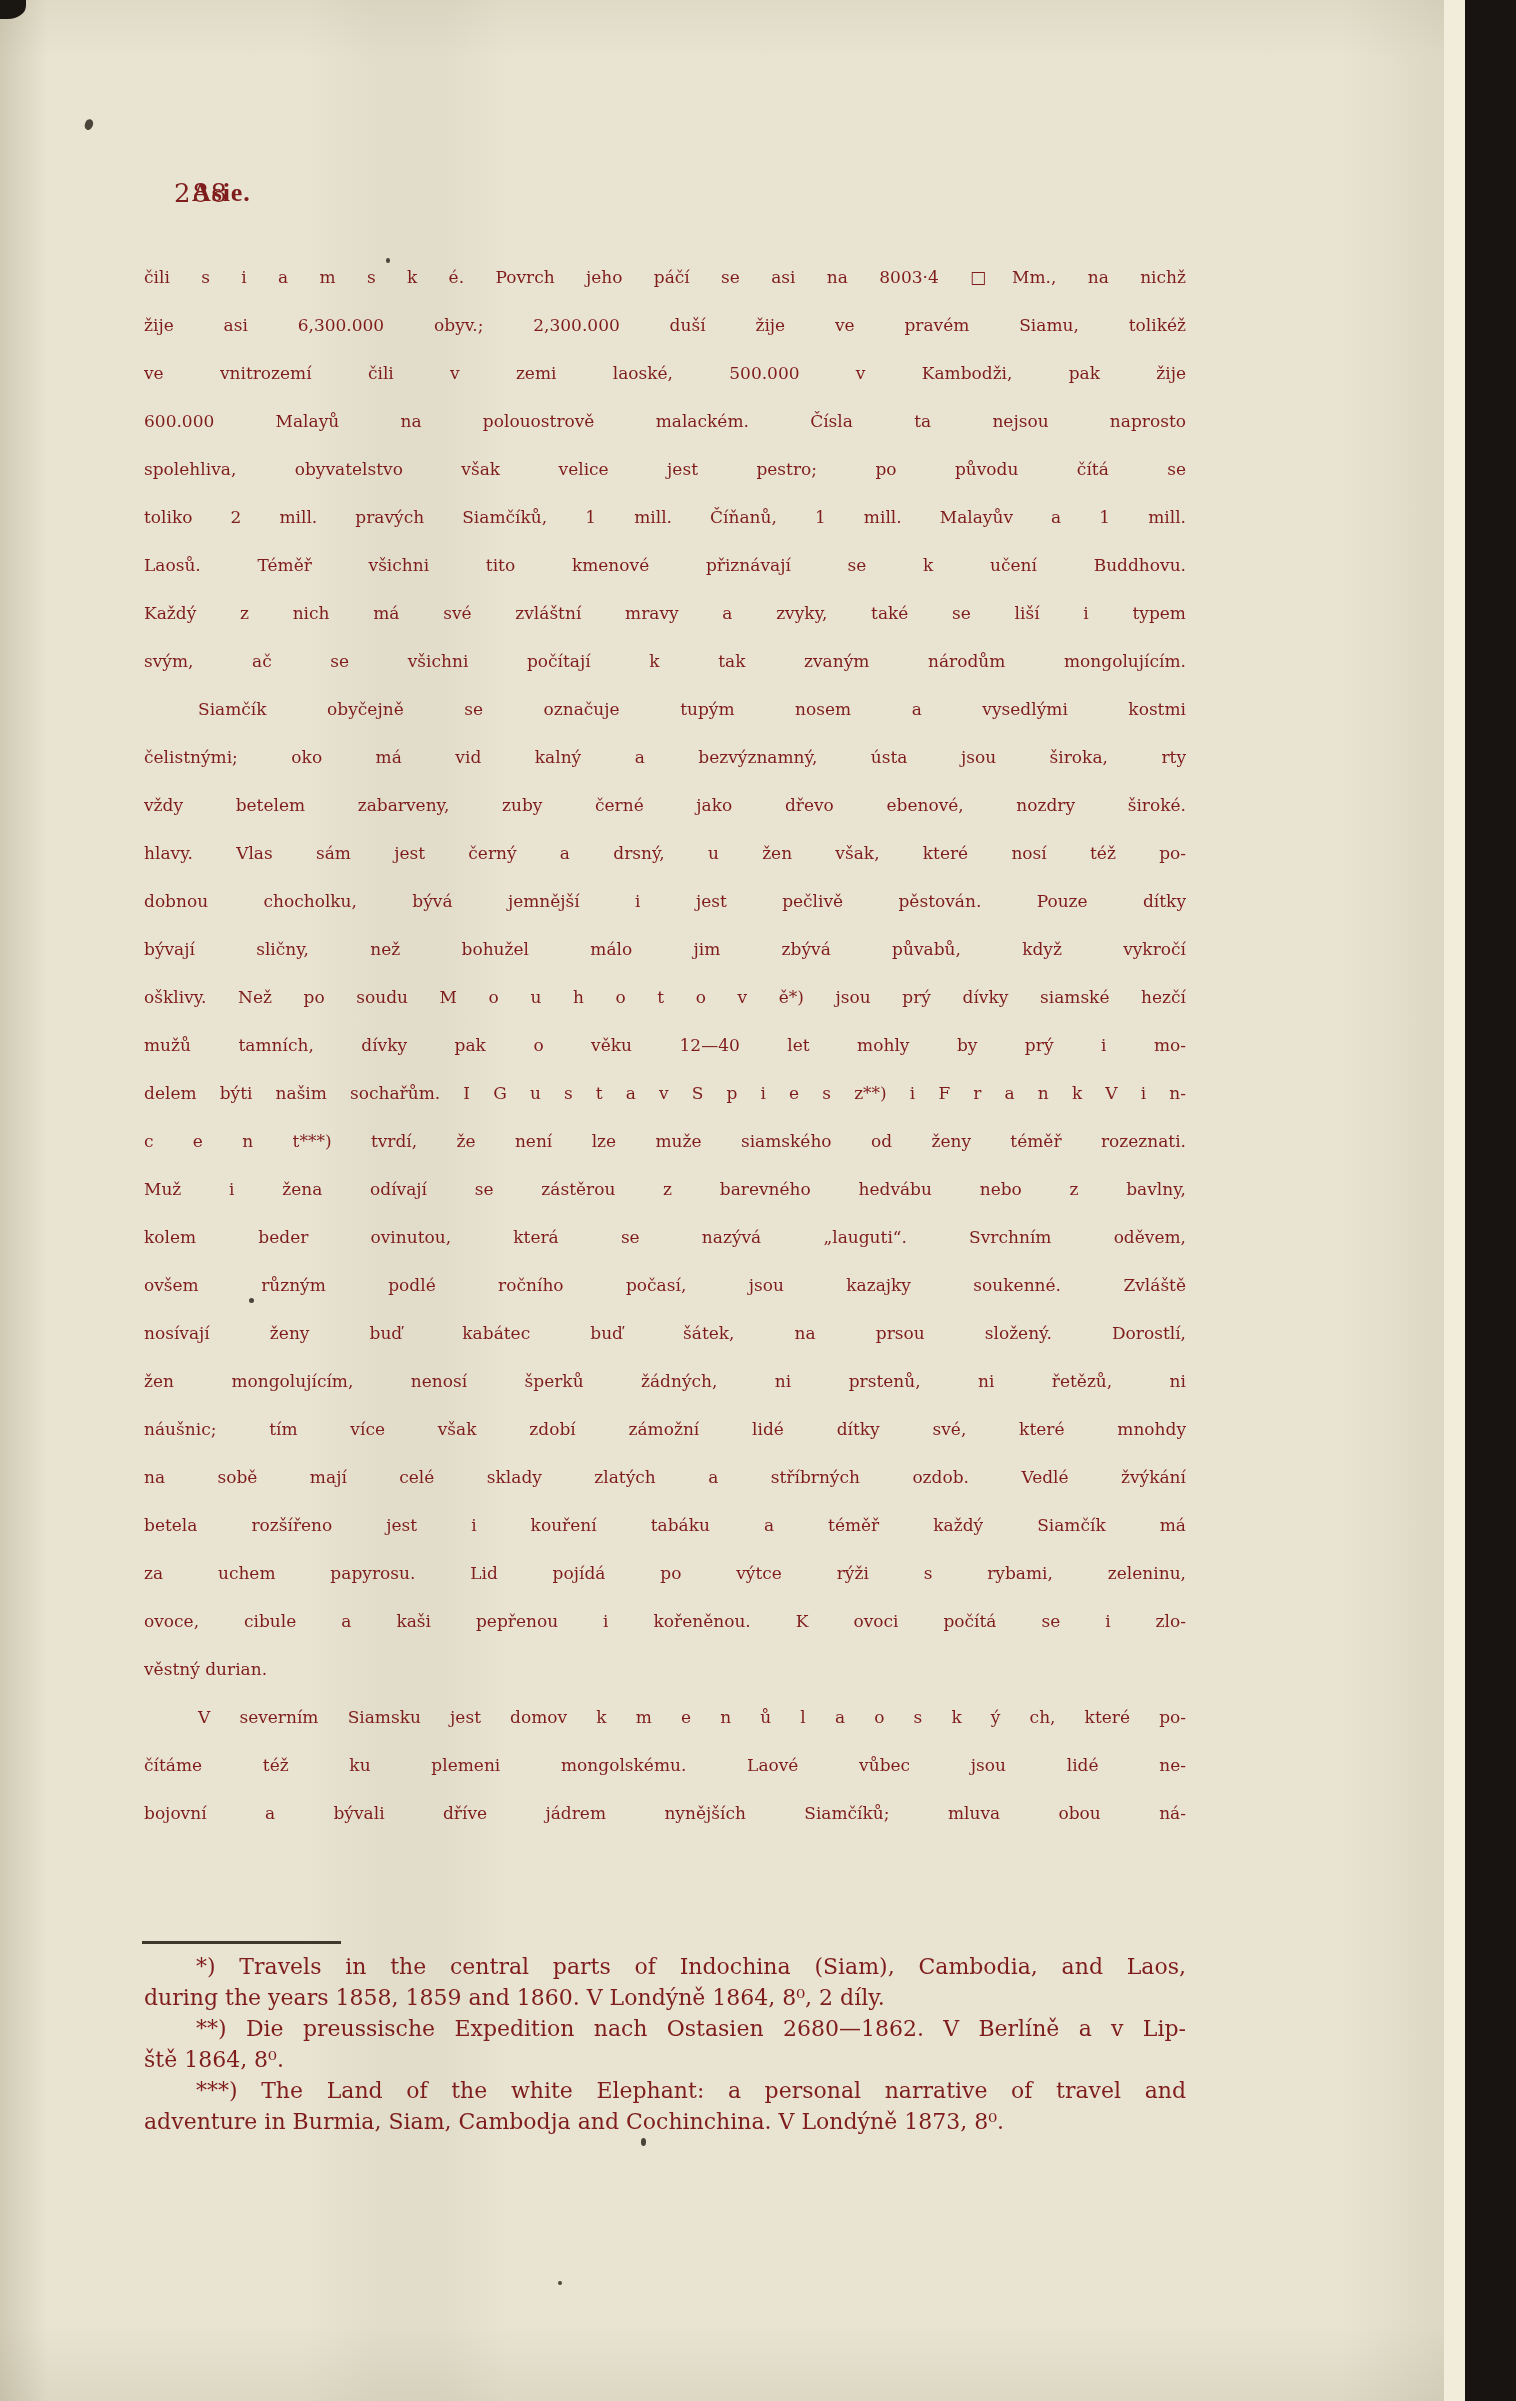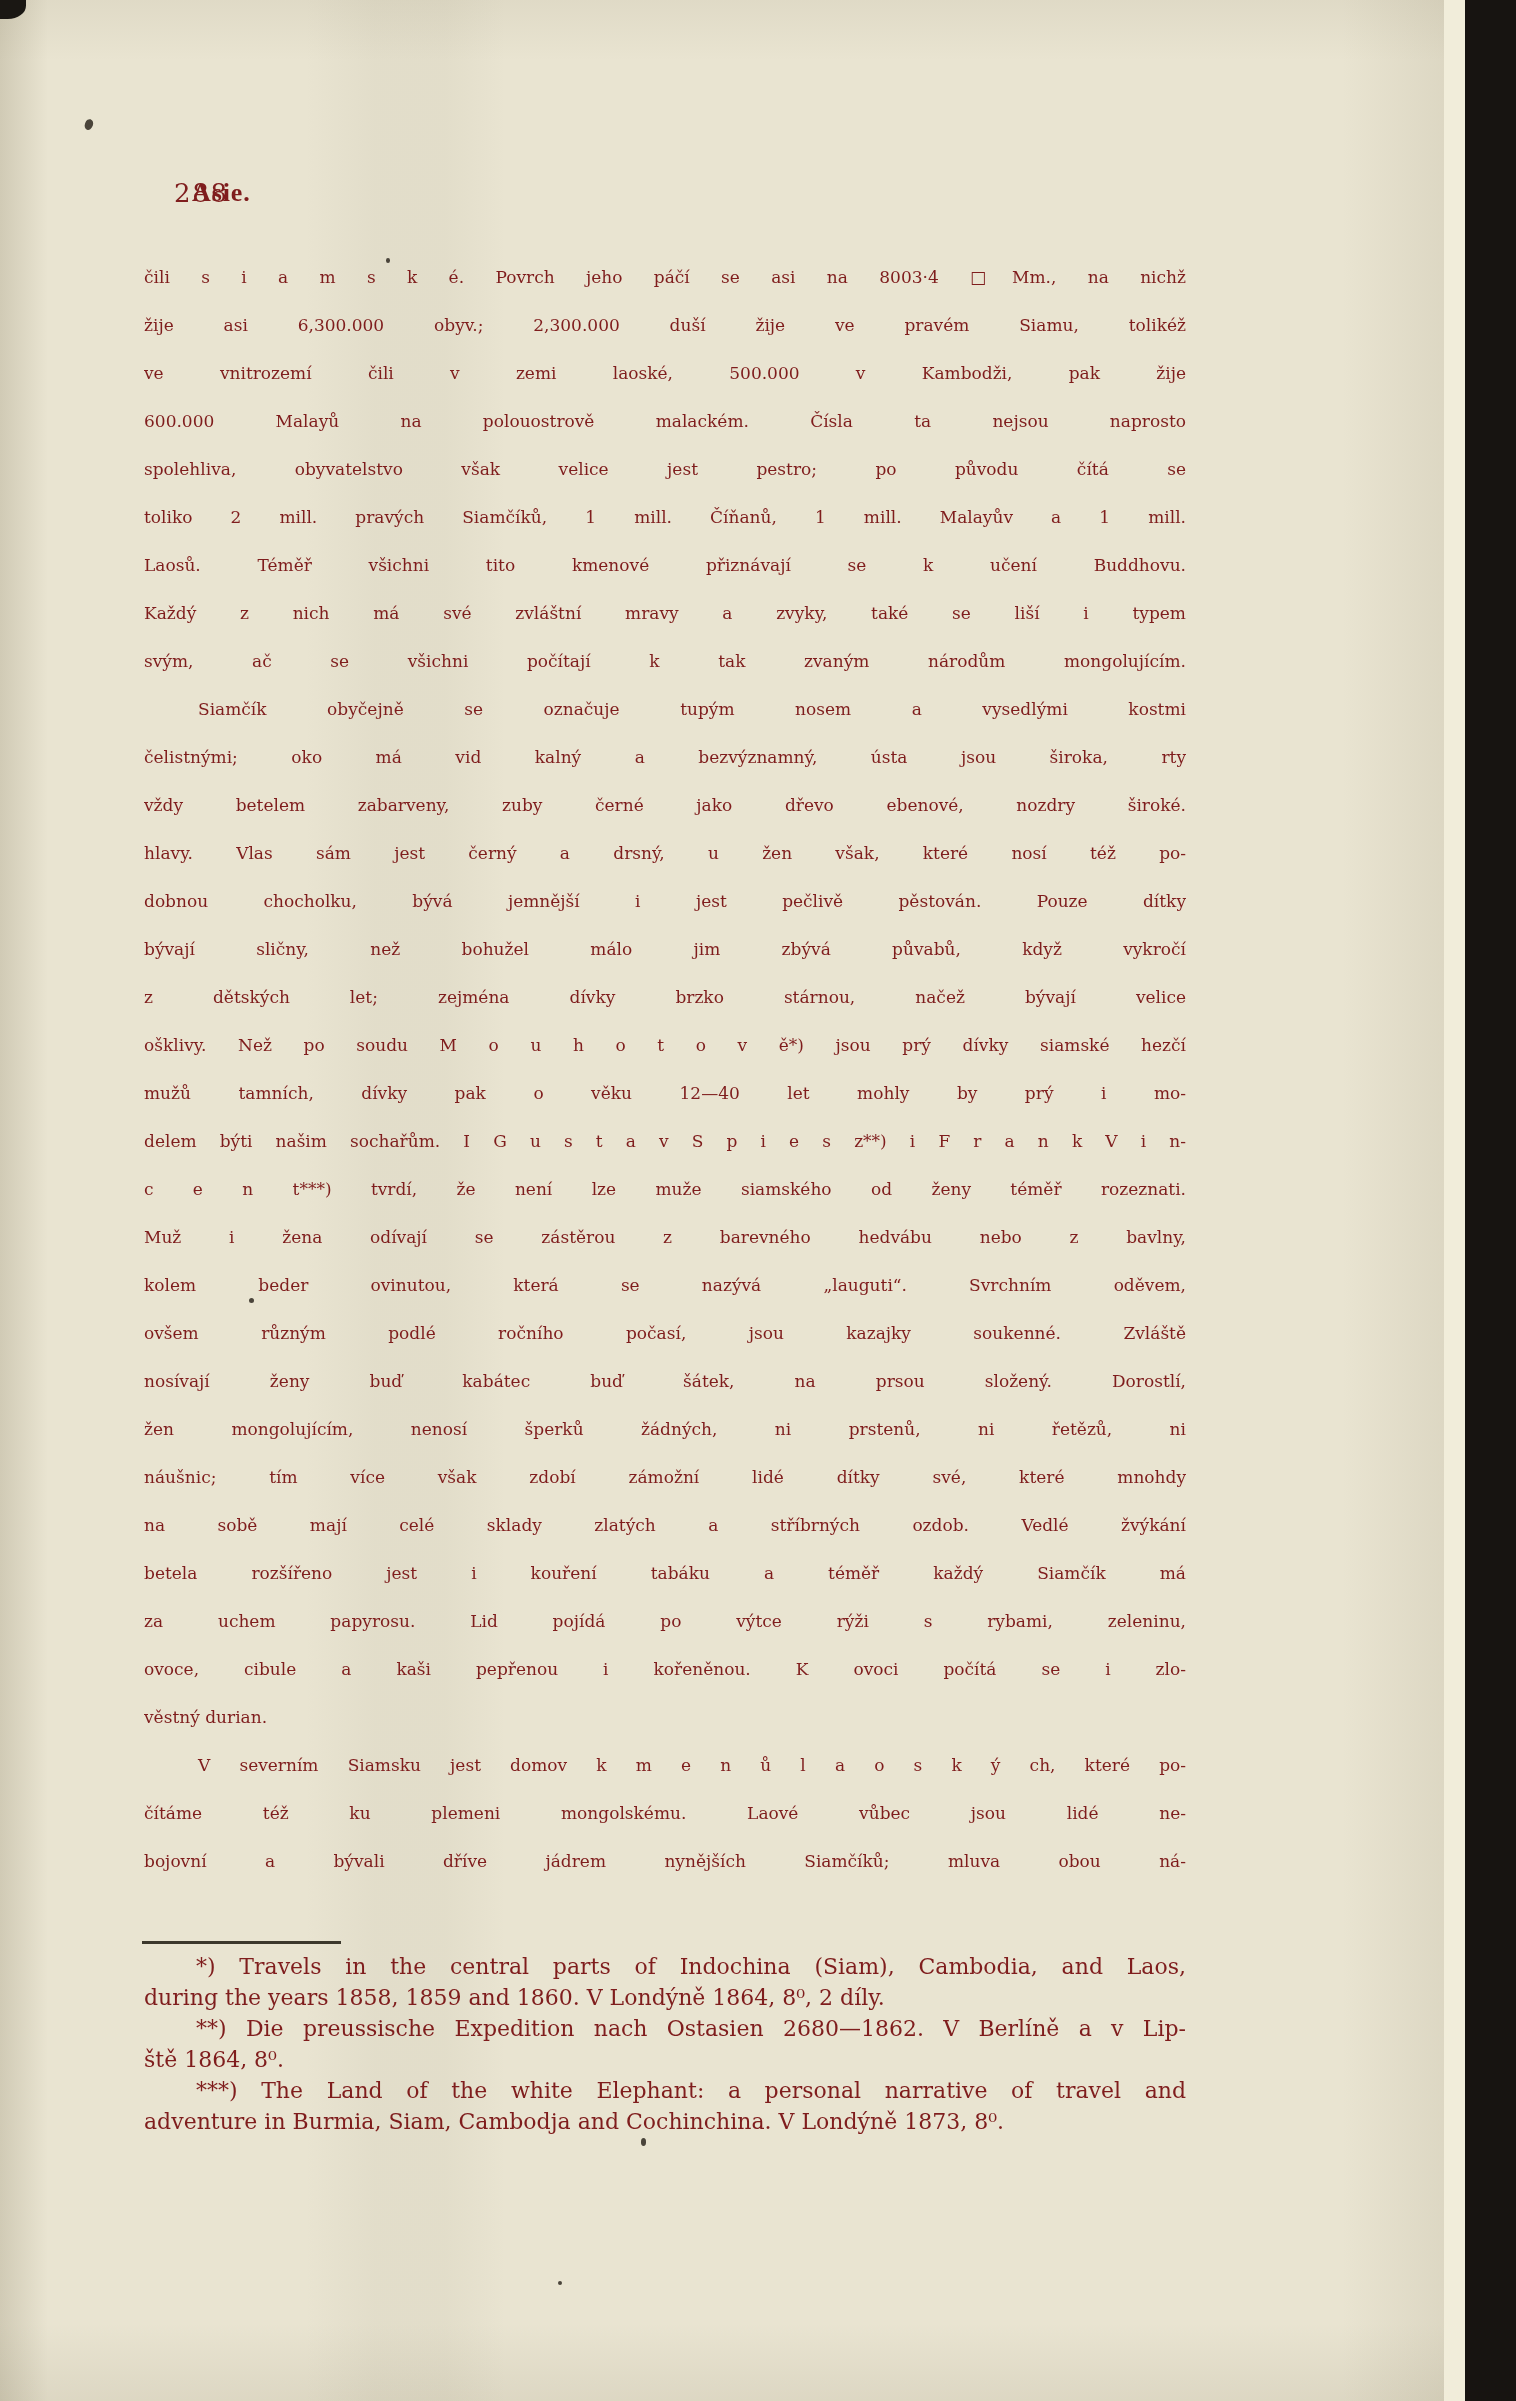--- a/index.html
+++ b/index.html
@@ -62,21 +62,20 @@
       <div class="bline">toliko 2 mill. pravých Siamčíků, 1 mill. Číňanů, 1 mill. Malayův a 1 mill.</div>
       <div class="bline">Laosů. Téměř všichni tito kmenové přiznávají se k učení Buddhovu.</div>
       <div class="bline">Každý z nich má své zvláštní mravy a zvyky, také se liší i typem</div>
       <div class="bline">svým, ač se všichni počítají k tak zvaným národům mongolujícím.</div>
       <div class="bline indent">Siamčík obyčejně se označuje tupým nosem a vysedlými kostmi</div>
       <div class="bline">čelistnými; oko má vid kalný a bezvýznamný, ústa jsou široka, rty</div>
       <div class="bline">vždy betelem zabarveny, zuby černé jako dřevo ebenové, nozdry široké.</div>
       <div class="bline">hlavy. Vlas sám jest černý a drsný, u žen však, které nosí též po-</div>
       <div class="bline">dobnou chocholku, bývá jemnější i jest pečlivě pěstován. Pouze dítky</div>
       <div class="bline">bývají sličny, než bohužel málo jim zbývá půvabů, když vykročí</div>
-      <div class="bline">z dětských let; zejména dívky brzko stárnou, načež bývají velice</div>
       <div class="bline">ošklivy. Než po soudu M o u h o t o v ě*) jsou prý dívky siamské hezčí</div>
       <div class="bline">mužů tamních, dívky pak o věku 12—40 let mohly by prý i mo-</div>
       <div class="bline">delem býti našim sochařům. I G u s t a v  S p i e s z**) i F r a n k  V i n-</div>
       <div class="bline">c e n t***) tvrdí, že není lze muže siamského od ženy téměř rozeznati.</div>
       <div class="bline">Muž i žena odívají se zástěrou z barevného hedvábu nebo z bavlny,</div>
       <div class="bline">kolem beder ovinutou, která se nazývá „lauguti“. Svrchním oděvem,</div>
       <div class="bline">ovšem různým podlé ročního počasí, jsou kazajky soukenné. Zvláště</div>
       <div class="bline">nosívají ženy buď kabátec buď šátek, na prsou složený. Dorostlí,</div>
       <div class="bline">žen mongolujícím, nenosí šperků žádných, ni prstenů, ni řetězů, ni</div>
       <div class="bline">náušnic; tím více však zdobí zámožní lidé dítky své, které mnohdy</div>

